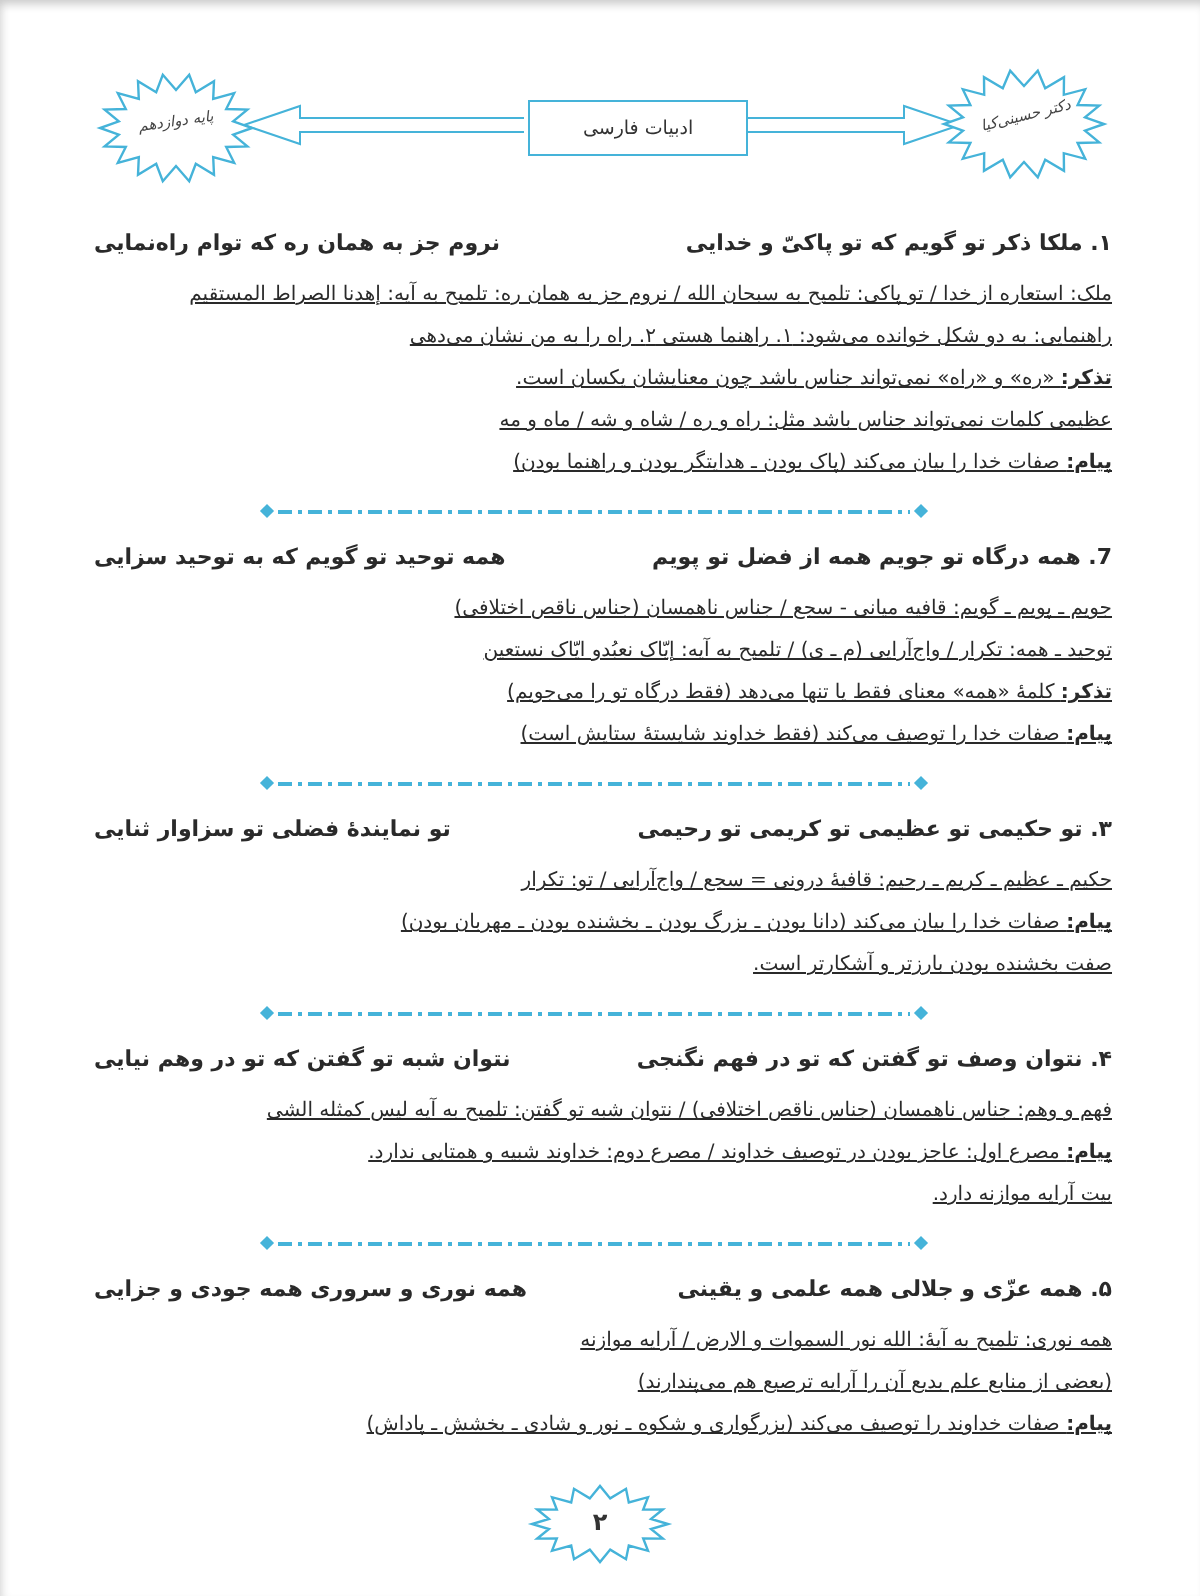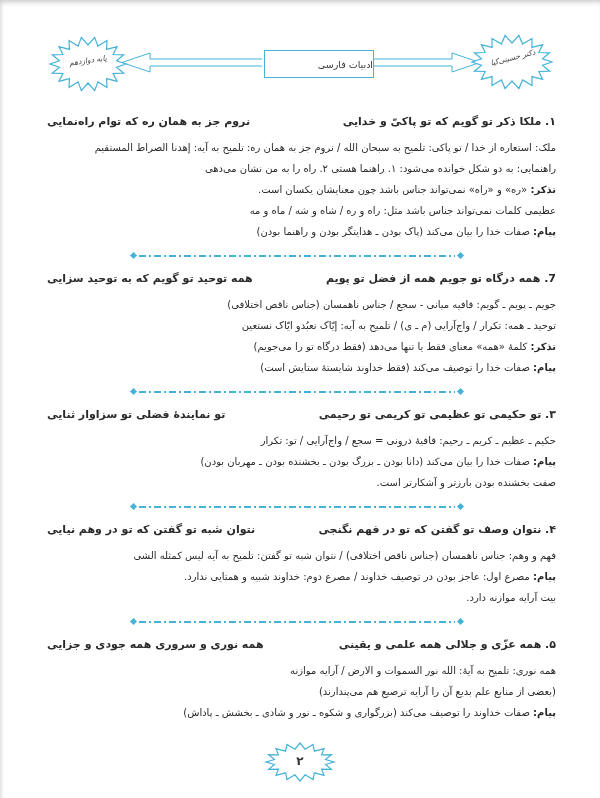--- a/index.html
+++ b/index.html
@@ -17,32 +17,32 @@
   
   .header{position:absolute;top:0;left:0;width:600px;height:110px;}
   .header svg{position:absolute;top:0;left:0;}
   .badge-label{
     position:absolute;font-size:7.5px;color:#444;text-align:center;
     font-style:italic;line-height:1.1;
   }
   .title-box{
     position:absolute;top:50px;left:264px;width:108px;height:26px;
     border:1px solid var(--accent);background:#fff;
-    display:flex;align-items:center;
+    display:flex;align-items:center;justify-content:center;
     font-size:9.5px;color:#333;
   }
   
   .content{position:absolute;top:104px;right:0;left:0;padding:0 44px 0 38px;}
   .verse-row{
     display:flex;justify-content:space-between;align-items:baseline;
     font-weight:bold;font-size:11px;line-height:24px;
     margin:6px 0 3px;
   }
   .verse-row .hemi-left{margin-left:9px;}
-  .analysis{margin:0;font-size:10px;line-height:21px;}
+  .analysis{margin:0;font-size:10px;line-height:21px;text-decoration:underline;}
   .analysis b{font-weight:bold;text-align:right;}
   .divider{
     display:flex;align-items:center;gap:3px;
     width:332px;margin:11px auto 9px;
   }
   .divider .line{
     flex:1;height:2px;
     background:repeating-linear-gradient(90deg,
       var(--accent) 0 7px, transparent 7px 10px,
       var(--accent) 10px 12px, transparent 12px 15px);

